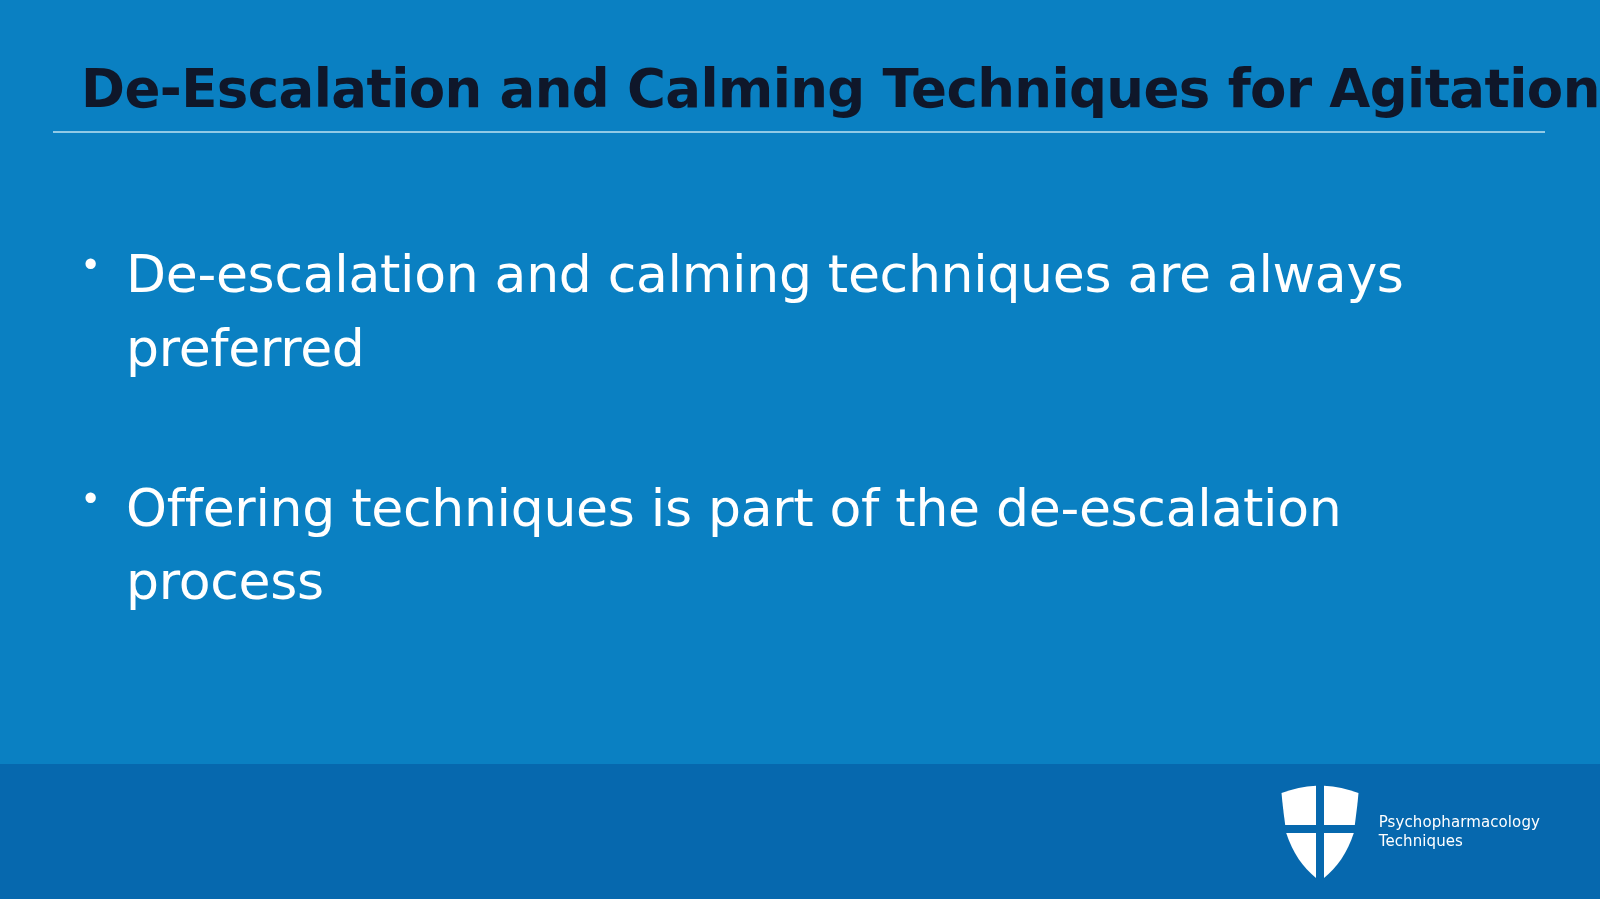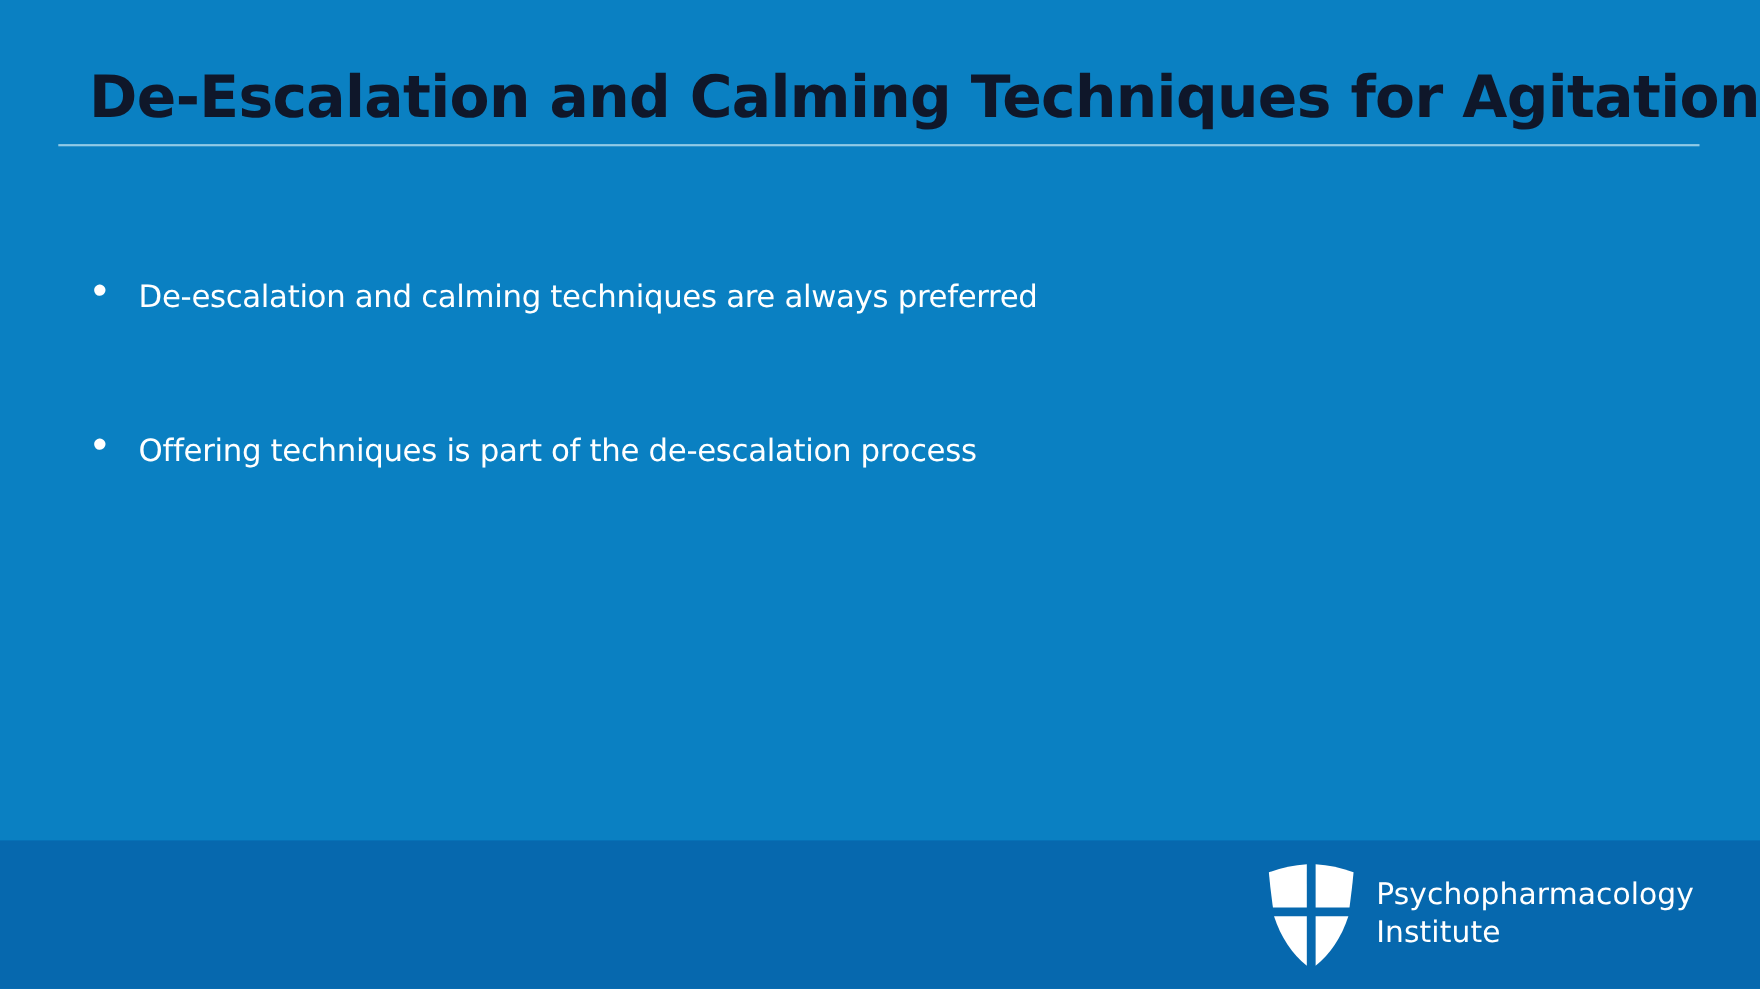--- a/index.html
+++ b/index.html
@@ -68,25 +68,24 @@
     font-size: 38px;
     line-height: 1.42;
     text-align: left;
     padding-left: 6px;
   }
 
   .bullet-text {
     flex: 1 1 auto;
     color: #ffffff;
     font-family: "DejaVu Sans", sans-serif;
-    font-size: 28px;
+    font-size: 52px;
     font-weight: 400;
     line-height: 1.42;
     letter-spacing: -0.3px;
-    margin-top: 12px;
   }
 
   
   .footer-band {
     position: absolute;
     left: 0;
     bottom: 0;
     width: 1600px;
     height: 135px;
     background: #0668ae;
@@ -104,21 +103,21 @@
 
   .brand-shield {
     width: 82px;
     height: 97px;
     display: block;
   }
 
   .brand-text {
     color: #ffffff;
     font-family: "DejaVu Sans", sans-serif;
-    font-size: 27px;
+    font-size: 15px;
     font-weight: 400;
     line-height: 1.28;
     letter-spacing: 0.1px;
   }
   .brand-line { display: block; white-space: nowrap; }
 </style>
 </head>
 <body>
 
 <div class="slide">
@@ -153,19 +152,19 @@
           <path d="M79.5 9.5 C68 5.2 57 3.0 45.0 2.2 L45.0 41.5 L75.8 41.5 C77.2 31.0 78.6 20.2 79.5 9.5 Z" fill="#ffffff"></path>
 
           <path d="M7.2 49.5 L37.0 49.5 L37.0 94.5 C24.0 84.0 13.5 69.0 7.2 49.5 Z" fill="#ffffff"></path>
 
           <path d="M74.8 49.5 L45.0 49.5 L45.0 94.5 C58.0 84.0 68.5 69.0 74.8 49.5 Z" fill="#ffffff"></path>
         </svg>
       </span>
 
       <span class="brand-text">
         <span class="brand-line">Psychopharmacology</span>
-        <span class="brand-line">Institute</span>
+        <span class="brand-line">Techniques</span>
       </span>
 
     </div>
   </div>
 
 </div>
 
 </body></html>

